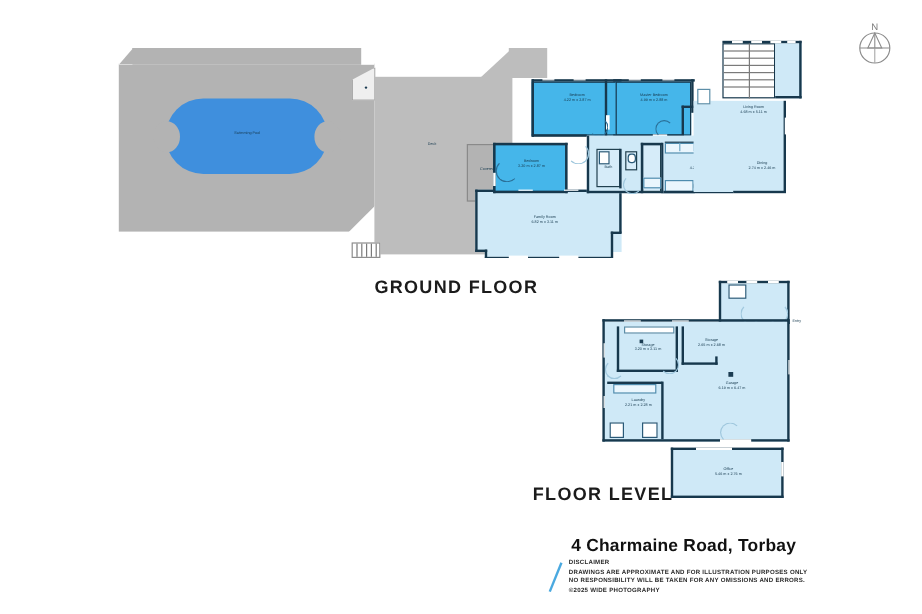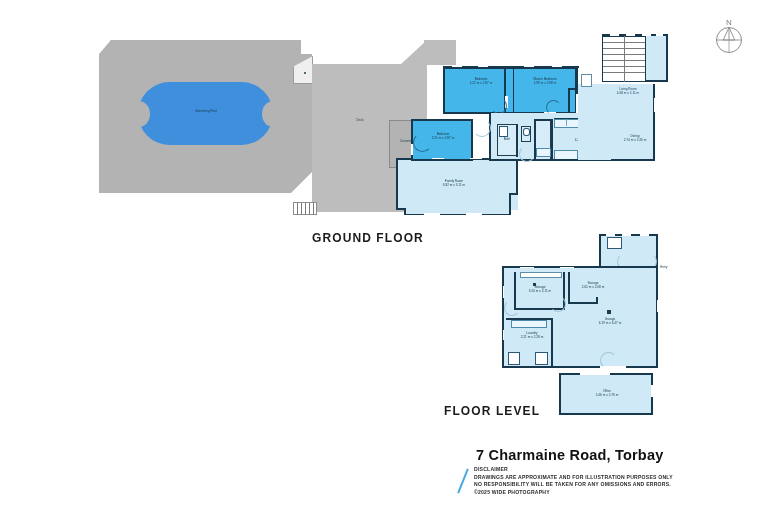--- a/index.html
+++ b/index.html
@@ -32,21 +32,21 @@
 
   
   .pool{
     position:absolute;background:#3f8fdd;
   }
   .poolmask{position:absolute;background:#b3b3b3;border-radius:50%;}
 
   
   .floor-title{
     position:absolute;font-weight:bold;color:#1b1b1b;
-    font-size:12px;letter-spacing:1.1px;
+    font-size:15px;letter-spacing:1.1px;
     font-family:"Liberation Sans", sans-serif;
   }
   
   .address{
     position:absolute;font-weight:bold;color:#111;
     font-size:14.5px;letter-spacing:.2px;
     font-family:"Liberation Sans", sans-serif;
   }
   .disclaimer{
     position:absolute;color:#2a2a2a;font-size:5.1px;line-height:1.5;
@@ -339,21 +339,21 @@
   <div class="wall" style="left:559px;top:413px;width:94px;height:2px;"></div>
   <div class="white" style="left:580px;top:373.4px;width:30px;height:1.6px;"></div>
   <div class="white" style="left:651.4px;top:385px;width:1.6px;height:12px;"></div>
   <div class="label" style="left:585px;top:390px;width:44px;">
     <span class="nm">Office</span>
     <span class="dm">5.46 m x 2.76 m</span>
   </div>
 
   <div class="floor-title" style="left:444px;top:404px;">FLOOR LEVEL</div>
 
-  <div class="address" style="left:476px;top:447px;">7 Charmaine Road, Torbay</div>
+  <div class="address" style="left:476px;top:447px;">4 Charmaine Road, Torbay</div>
 
   <div class="disc-slash" style="left:462px;top:468px;"></div>
   <div class="disclaimer" style="left:474px;top:466px;width:260px;">
     <div>DISCLAIMER</div>
     <div>DRAWINGS ARE APPROXIMATE AND FOR ILLUSTRATION PURPOSES ONLY</div>
     <div>NO RESPONSIBILITY WILL BE TAKEN FOR ANY OMISSIONS AND ERRORS.</div>
     <div>©2025 WIDE PHOTOGRAPHY</div>
   </div>
 
 </div>

